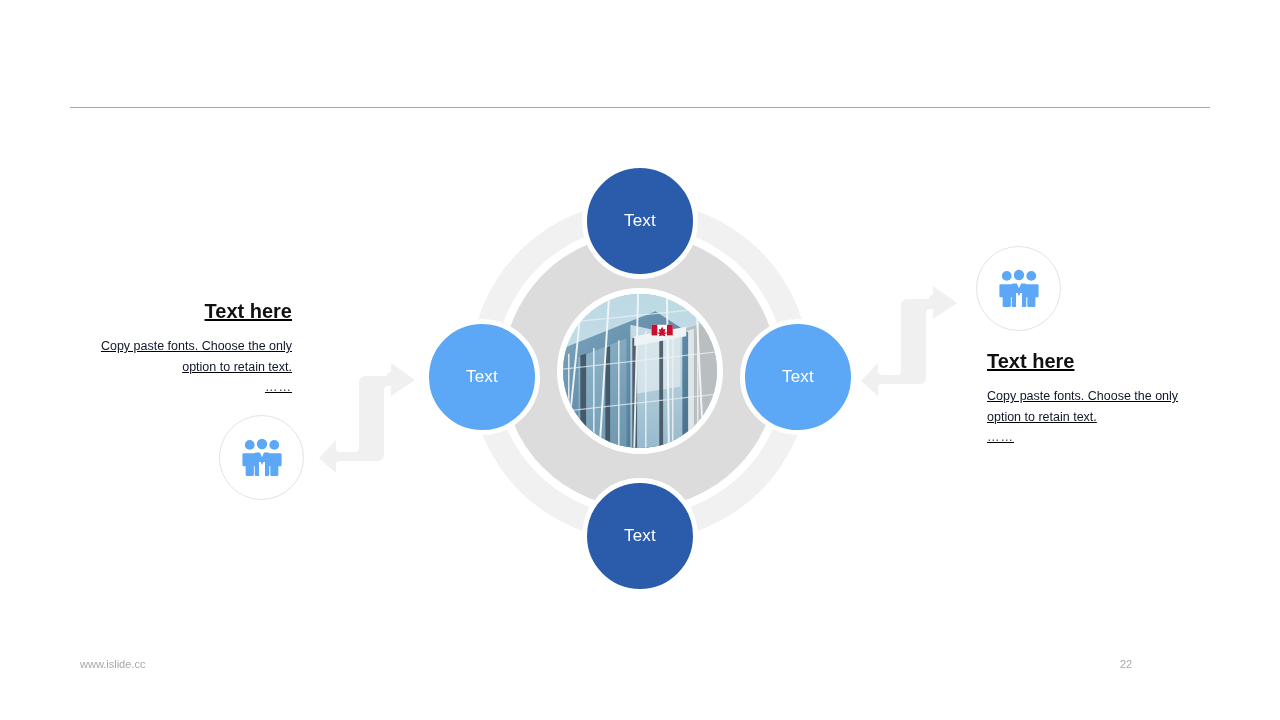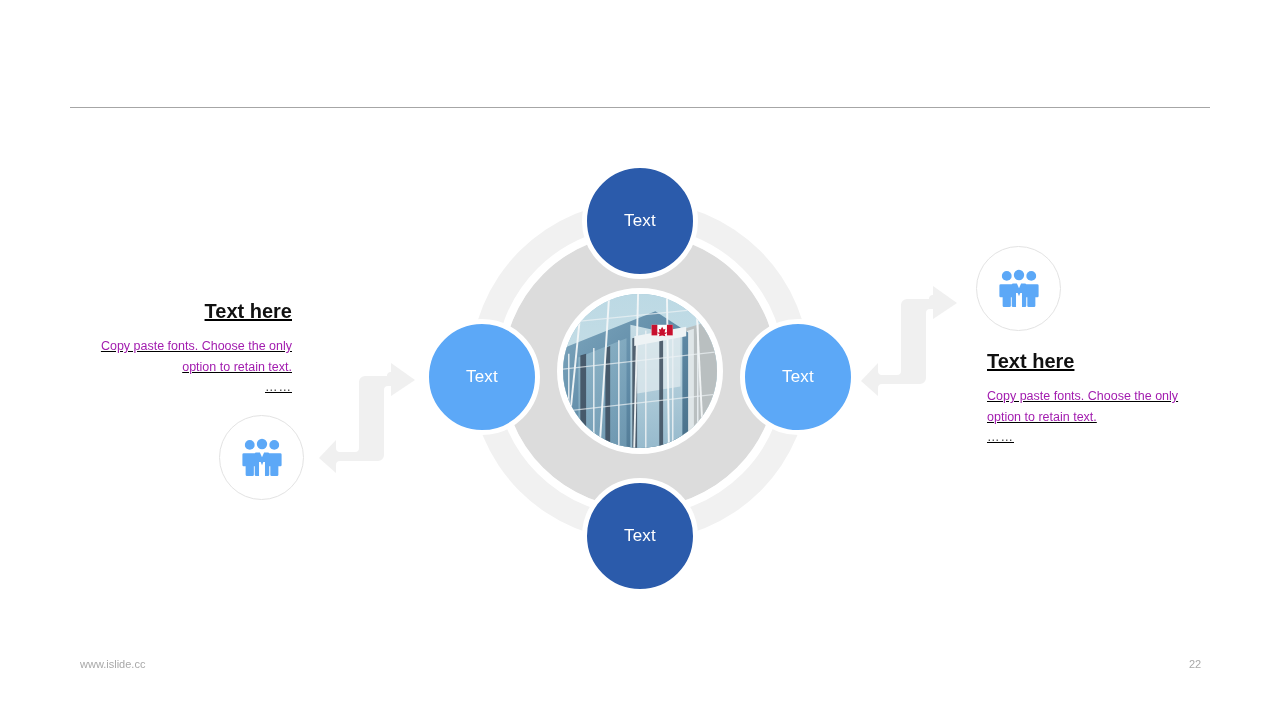--- a/index.html
+++ b/index.html
@@ -140,21 +140,21 @@
   .textblock { position: absolute; text-decoration: underline; }
   .tb-title {
     font-size: 20px;
     font-weight: bold;
     color: #111111;
     margin: 0 0 14px 0;
     line-height: 1.1;
   }
   .tb-body {
     font-size: 12.5px;
-    color: #a21caf;
+    color: #0f172a;
     line-height: 1.65;
     margin: 0;
   }
   .tb-dots {
     font-size: 12.5px;
     color: #3a3a3a;
     line-height: 1.65;
     margin: 0;
     letter-spacing: 1px;
   }
@@ -175,21 +175,21 @@
   
   .footer-url {
     position: absolute;
     left: 80px;
     top: 658px;
     font-size: 11px;
     color: #a8a8a8;
   }
   .footer-page {
     position: absolute;
-    left: 1189px;
+    left: 1120px;
     top: 658px;
     font-size: 11px;
     color: #a8a8a8;
   }
 </style>
 </head>
 <body>
 
 <div class="slide">
 

